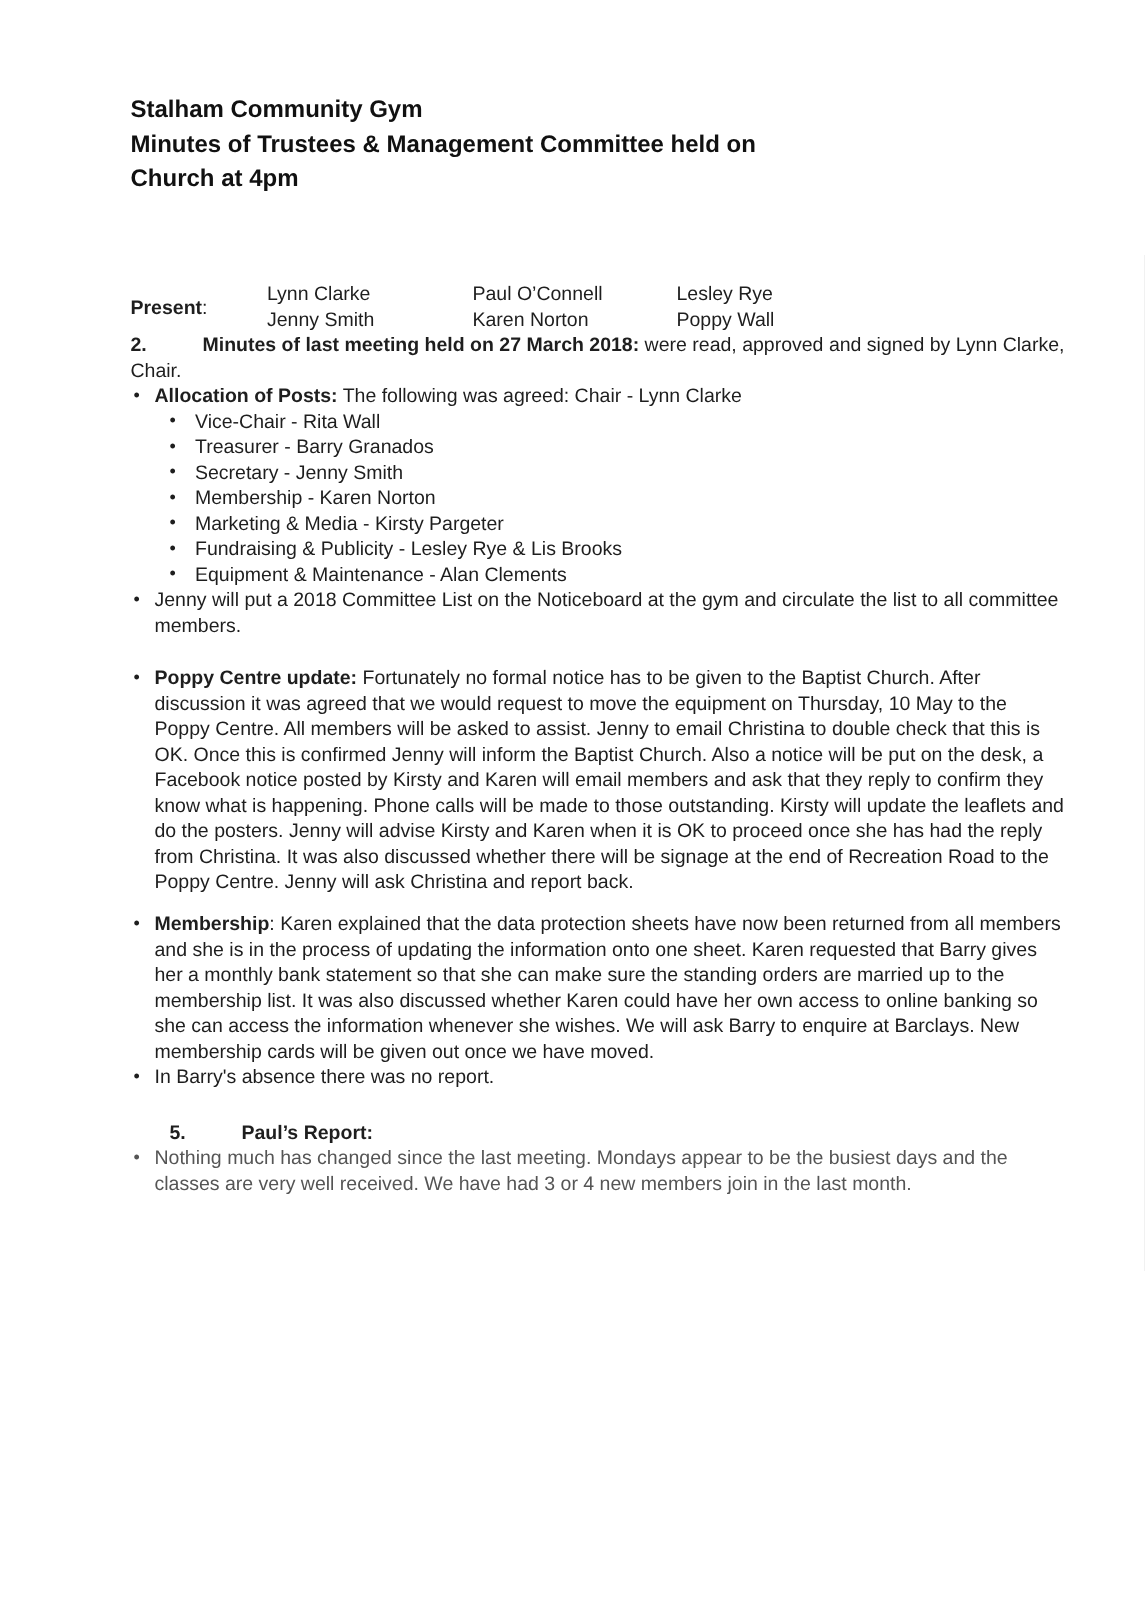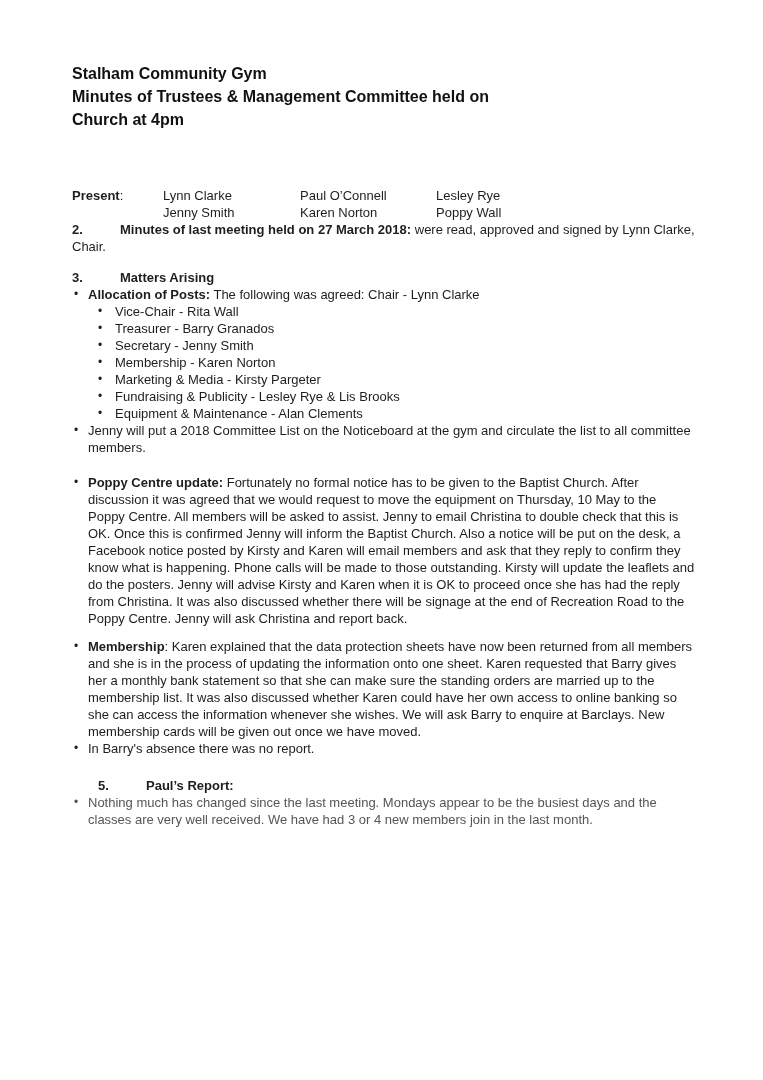--- a/index.html
+++ b/index.html
@@ -10,34 +10,35 @@
     background: #ffffff;
     font-family: "Liberation Sans", sans-serif;
     font-size: 13px;
     line-height: 17px;
     color: #1e1e1e;
     overflow: hidden;
     margin: 0 auto;
   }
   .content {
     position: absolute;
-    left: 72px;
+    left: 87px;
     top: 0;
     width: 623px;
   }
   .title {
     padding-top: 62px;
     font-size: 16px;
     line-height: 23px;
     font-weight: bold;
     color: #111111;
   }
   .present {
     margin-top: 56px;
     display: flex;
+    align-items: center;
   }
   .present .label-cell { width: 91px; flex: none; }
   .present .label-cell b { font-weight: bold; }
   .present .col1 { width: 137px; flex: none; }
   .present .col2 { width: 136px; flex: none; }
   .present .col3 { width: 90px;  flex: none; }
   .present .col4 { flex: 1; }
 
   .num-item b { font-weight: bold; }
   .num {
@@ -100,23 +101,20 @@
         <div>Lesley Rye</div>
         <div>Poppy Wall</div>
       </div>
     </div>
 
 
     <div class="num-item mt-item2">
       <span class="num">2.</span><b>Minutes of last meeting held on 27 March 2018:</b><span> were read, approved and signed by Lynn Clarke, Chair.</span>
     </div>
 
-    <div class="num-item mt-h3">
-      <span class="num">3.</span><b class="heading">Matters Arising</b>
-    </div>
 
     <div class="bullet">
       <span class="dot">•</span>
       <span class="btext"><b>Allocation of Posts:</b><span> The following was agreed: Chair - Lynn Clarke</span></span>
     </div>
 
     <div class="bullet sub">
       <span class="dot">•</span>
       <span class="btext">Vice-Chair - Rita Wall</span>
     </div>

